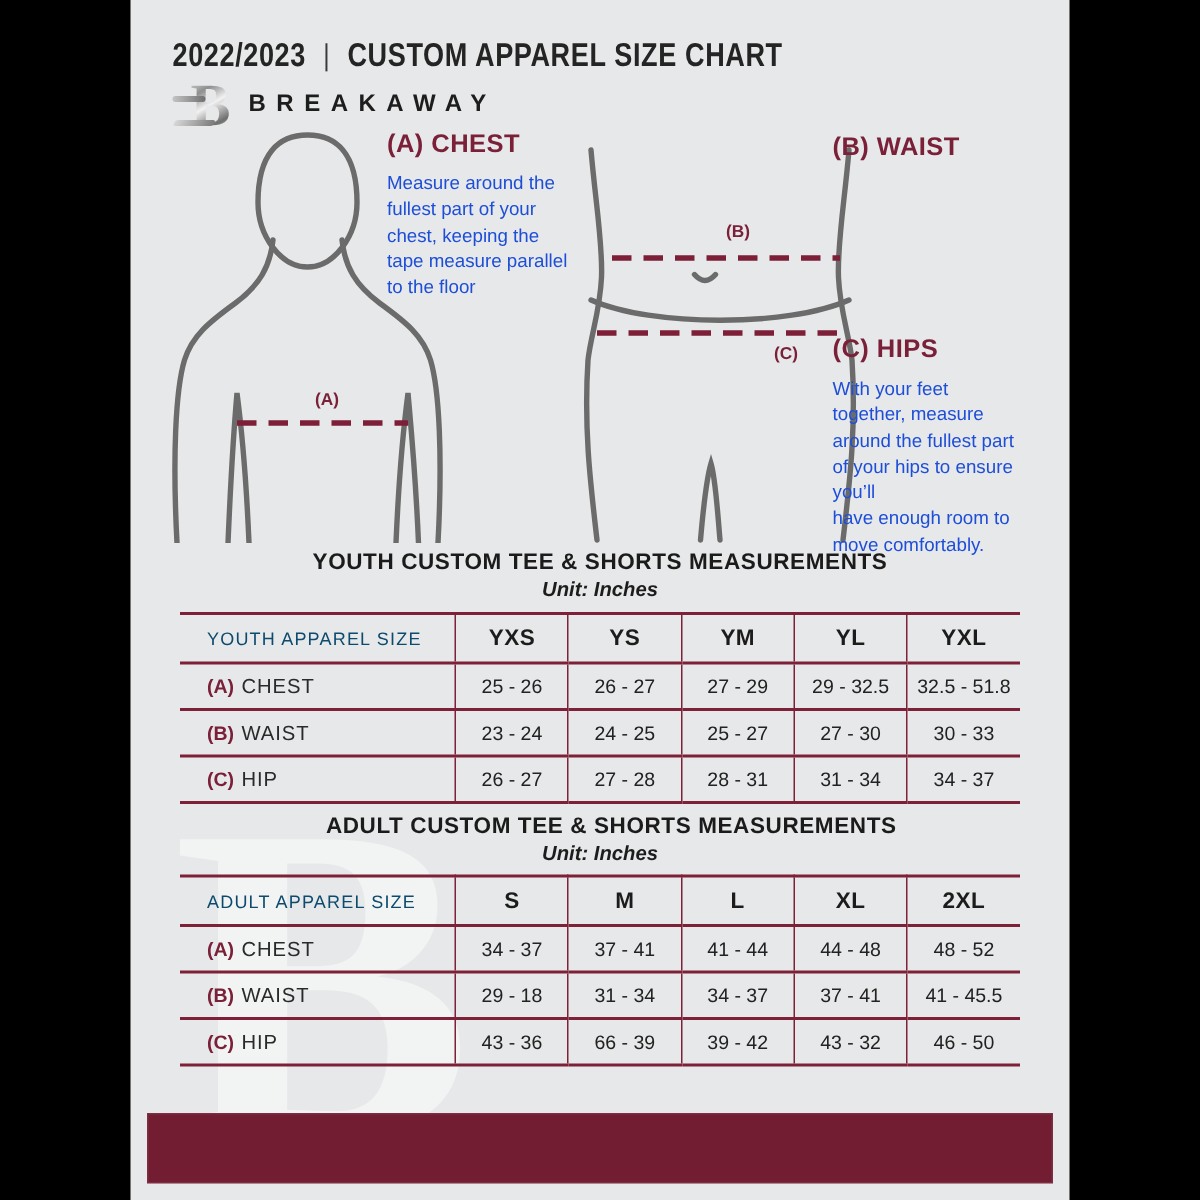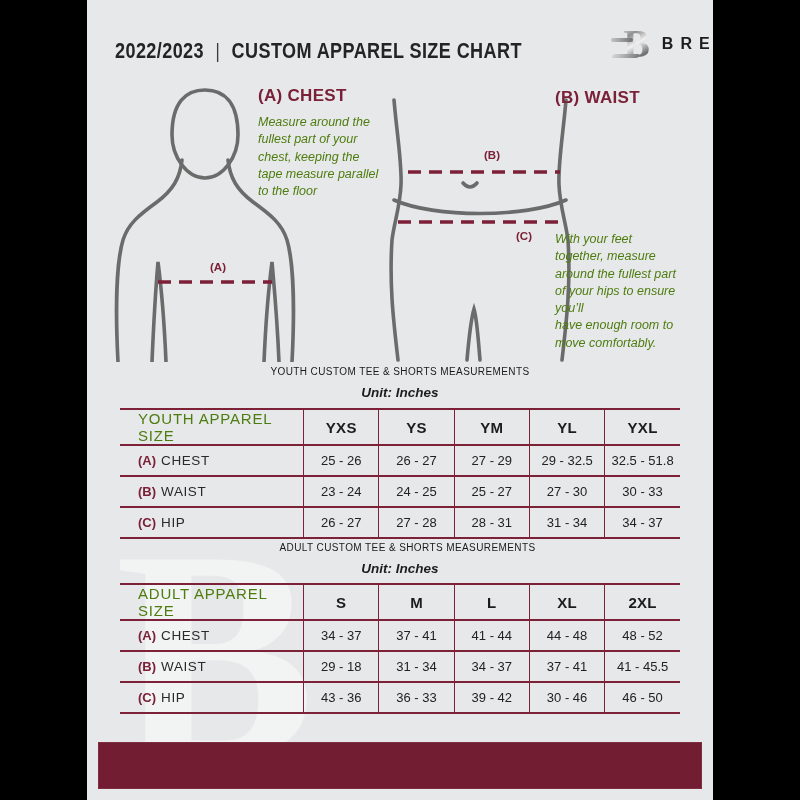--- a/index.html
+++ b/index.html
@@ -15,21 +15,21 @@
   body{font-family:"Liberation Sans",sans-serif;}
   .stage{width:800px;height:800px;background:#000;position:relative;}
   .page{position:absolute;left:87px;top:0;width:626px;height:800px;background:var(--bg);overflow:hidden;}
 
   
   .watermark{position:absolute;left:28px;top:538px;font-family:"Liberation Serif",serif;
     font-weight:700;font-size:300px;line-height:0.78;color:#ffffff;opacity:.48;z-index:0;}
 
   
   .topbar{position:absolute;left:28px;right:20px;top:24px;height:40px;display:flex;
-    justify-content:space-between;align-items:flex-end;z-index:2;}
+    justify-content:space-between;align-items:flex-start;z-index:2;flex-direction:column;}
   .title-group{display:flex;align-items:center;transform:scaleX(.82);transform-origin:left center;
     font-weight:700;font-size:22px;letter-spacing:.5px;color:#242424;white-space:nowrap;}
   .title-pipe{font-weight:400;margin:0 14px;color:#3a3a3a;font-size:20px;}
   .brand-group{display:flex;align-items:center;gap:12px;}
   .logo-b{position:relative;display:inline-block;padding-left:12px;height:40px;}
   .logo-letter{font-family:"Liberation Serif",serif;font-size:40px;font-weight:700;line-height:40px;
     background:linear-gradient(150deg,#e9e9e9 5%,#8f8f8f 30%,#f2f2f2 50%,#6f6f6f 75%,#cfcfcf 95%);
     -webkit-background-clip:text;background-clip:text;-webkit-text-fill-color:transparent;color:transparent;}
   .logo-b::before{content:"";position:absolute;left:0;top:14px;width:22px;height:4px;
     background:linear-gradient(90deg,#c4c4c4,#6f6f6f);border-radius:2px;}
@@ -40,37 +40,37 @@
   
   .fig{position:absolute;z-index:1;}
   .fig path,.fig line{fill:none;}
   .fig .body-line{stroke:var(--fig);stroke-width:3.6;stroke-linecap:round;}
   .fig .dash-line{stroke:#7e1f38;stroke-width:3.6;stroke-dasharray:13 8;}
   .marker{position:absolute;width:50px;text-align:center;font-size:11.5px;font-weight:700;
     color:var(--maroon);z-index:2;}
 
   .measure-block{position:absolute;z-index:2;}
   .measure-heading{font-size:17px;font-weight:700;color:var(--maroon);letter-spacing:.3px;}
-  .measure-desc{margin-top:8px;font-size:12.5px;font-style:italic;color:#4d7c0f;
+  .measure-desc{margin-top:8px;font-size:12.5px;color:#1d4ed8;
     line-height:1.38;white-space:pre-line;}
 
   
-  .tbl-title{position:absolute;left:0;width:100%;text-align:center;font-size:10px;
-    font-weight:400;letter-spacing:.4px;color:#1b1b1b;z-index:2;}
+  .tbl-title{position:absolute;left:0;width:100%;text-align:center;font-size:15px;
+    font-weight:700;letter-spacing:.4px;color:#1b1b1b;z-index:2;}
   .tbl-unit{position:absolute;left:0;width:100%;text-align:center;font-size:13.5px;
     font-style:italic;font-weight:600;color:#1d1d1d;z-index:2;}
   .size-table{position:absolute;left:33px;width:560px;border-collapse:collapse;table-layout:fixed;
     border-top:2px solid var(--line);z-index:1;}
   .size-table td{border-bottom:2px solid var(--line);font-size:13px;color:#222;
     text-align:center;vertical-align:middle;height:31px;}
   .size-table tr.head-row td{height:33px;}
   .size-table td:not(:first-child){border-left:1.5px solid var(--line);width:75px;}
   .size-table td:first-child{width:183px;text-align:left;padding-left:18px;}
   .size-table .size-head{font-weight:700;font-size:15px;color:#1c1c1c;letter-spacing:.3px;}
-  .size-table .col-label{font-size:15px;letter-spacing:.8px;color:#4d7c0f;}
+  .size-table .col-label{font-size:12px;letter-spacing:.8px;color:#0c4a6e;}
   .row-pfx{font-weight:700;color:var(--maroon);}
   .row-lab{margin-left:5px;font-size:13.5px;letter-spacing:.6px;color:#2a2a2a;margin-top:16px;}
 
   
   .footer-bar{position:absolute;left:11px;top:742px;width:604px;height:47px;
     background:var(--bar);z-index:3;box-shadow:inset 0 0 0 1px rgba(255,255,255,.08);}
 </style>
 </head>
 <body>
 
@@ -118,20 +118,21 @@
       <div class="measure-desc">Measure around the
 fullest part of your
 chest, keeping the
 tape measure parallel
 to the floor</div>
     </div>
     <div class="measure-block" style="left:468px;top:88px;width:165px;">
       <div class="measure-heading">(B) WAIST</div>
     </div>
     <div class="measure-block" style="left:468px;top:223px;width:168px;">
+      <div class="measure-heading">(C) HIPS</div>
       <div class="measure-desc">With your feet
 together, measure
 around the fullest part
 of your hips to ensure
 you’ll
 have enough room to
 move comfortably.</div>
     </div>
 
     <div class="tbl-title" style="top:366px;">YOUTH CUSTOM TEE &amp; SHORTS MEASUREMENTS</div>
@@ -197,23 +198,23 @@
         <td><span class="row-pfx">(B)</span><span class="row-lab">WAIST</span></td>
         <td>29 - 18</td>
         <td>31 - 34</td>
         <td>34 - 37</td>
         <td>37 - 41</td>
         <td>41 - 45.5</td>
       </tr>
       <tr>
         <td><span class="row-pfx">(C)</span><span class="row-lab">HIP</span></td>
         <td>43 - 36</td>
-        <td>36 - 33</td>
+        <td>66 - 39</td>
         <td>39 - 42</td>
-        <td>30 - 46</td>
+        <td>43 - 32</td>
         <td>46 - 50</td>
       </tr>
     </tbody>
       </table>
 
     <div class="footer-bar"></div>
 
   </div>
 </div>
 

